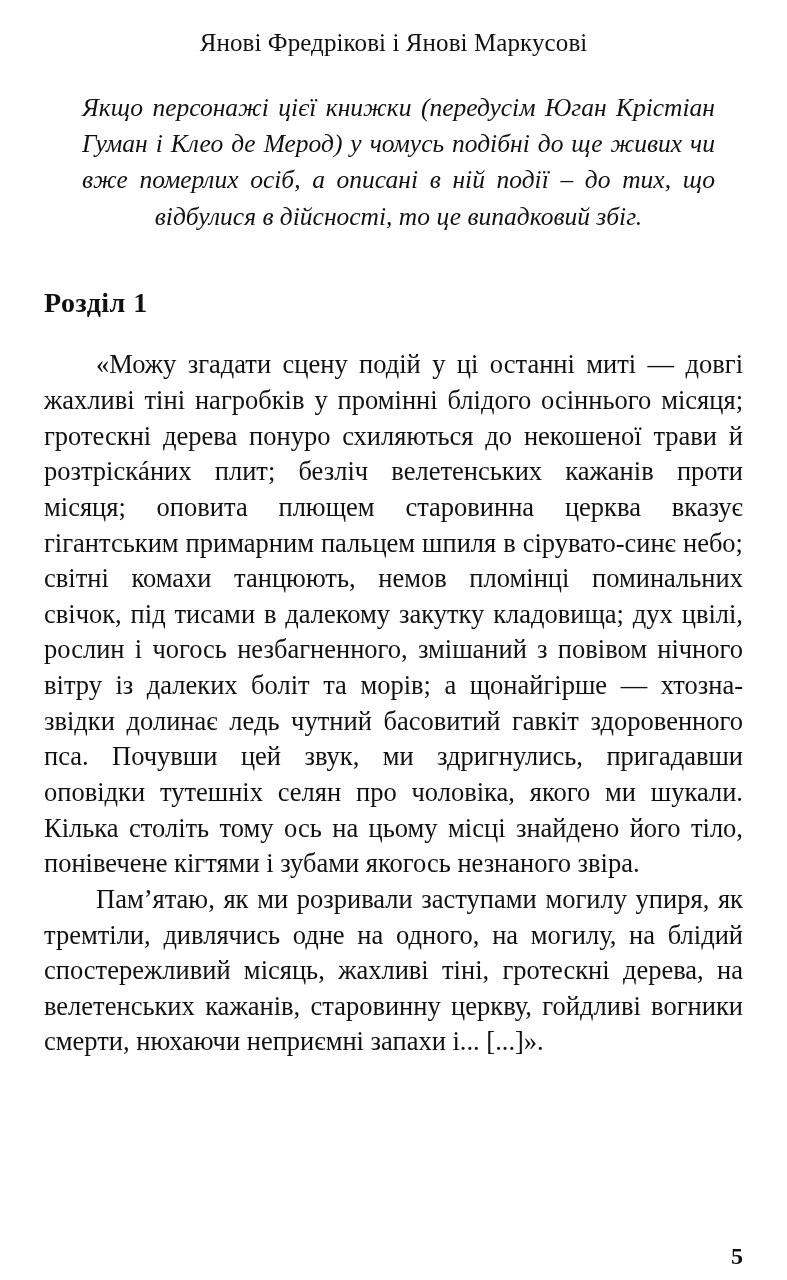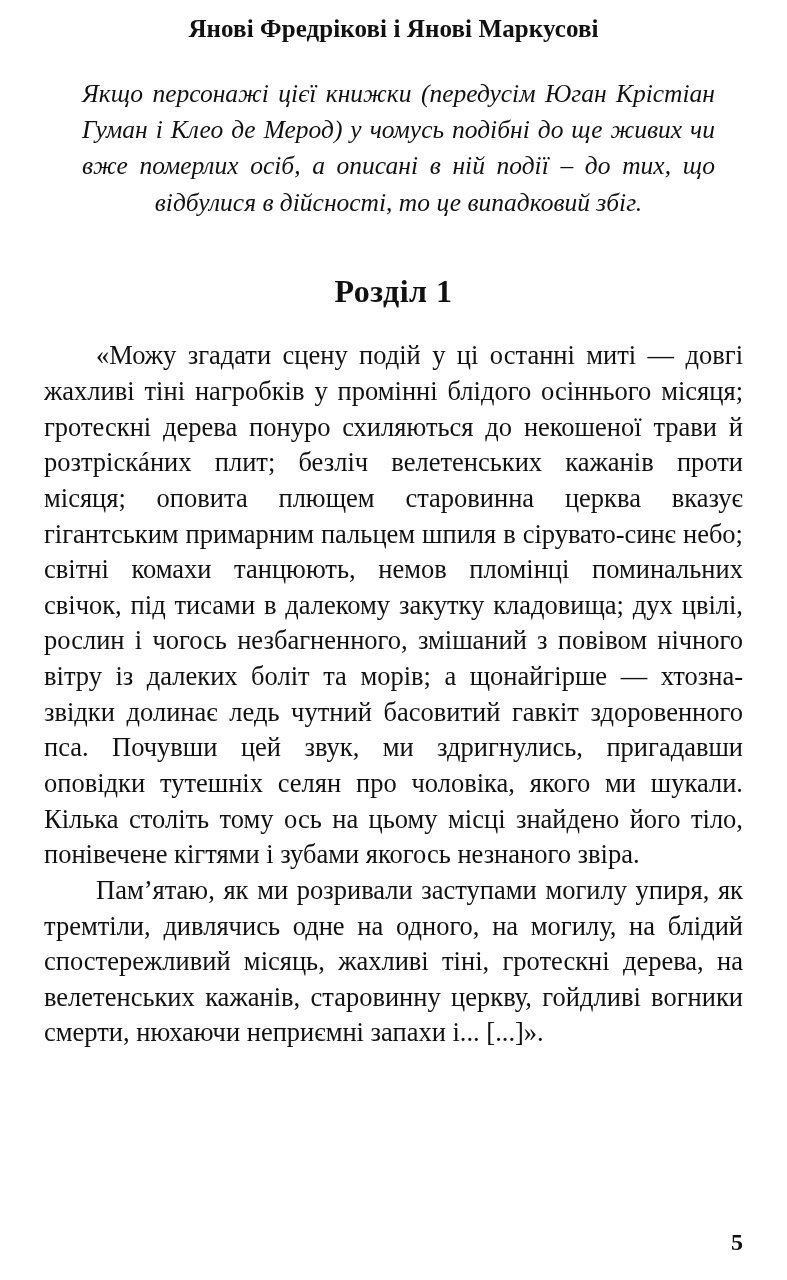--- a/index.html
+++ b/index.html
@@ -17,42 +17,41 @@
   }
   .page {
     position: relative;
     width: 787px;
     height: 1280px;
     box-sizing: border-box;
     padding: 0 44px;
   }
   .dedication {
     text-align: center;
-    font-weight: bold;
+    font-weight: normal;
     font-size: 25px;
     line-height: 1.34;
-    margin: 2px;
+    margin: 16px;
     padding-top: 10px;
     letter-spacing: 0.1px;
   }
   .dedication .line2 {
     display: block;
   }
   .disclaimer {
     margin: 30px 28px 0 38px;
     font-style: italic;
     font-size: 25.5px;
     line-height: 1.43;
     text-align: justify;
     text-align-last: center;
   }
   .chapter-title {
-    text-align: center;
     font-weight: bold;
-    font-size: 32px;
+    font-size: 28px;
     margin: 52px 0 28px 0;
     letter-spacing: 0.5px;
   }
   .body-text p {
     margin: 0;
     font-size: 26.5px;
     line-height: 1.345;
     text-align: justify;
     text-indent: 52px;
     hyphens: manual;

